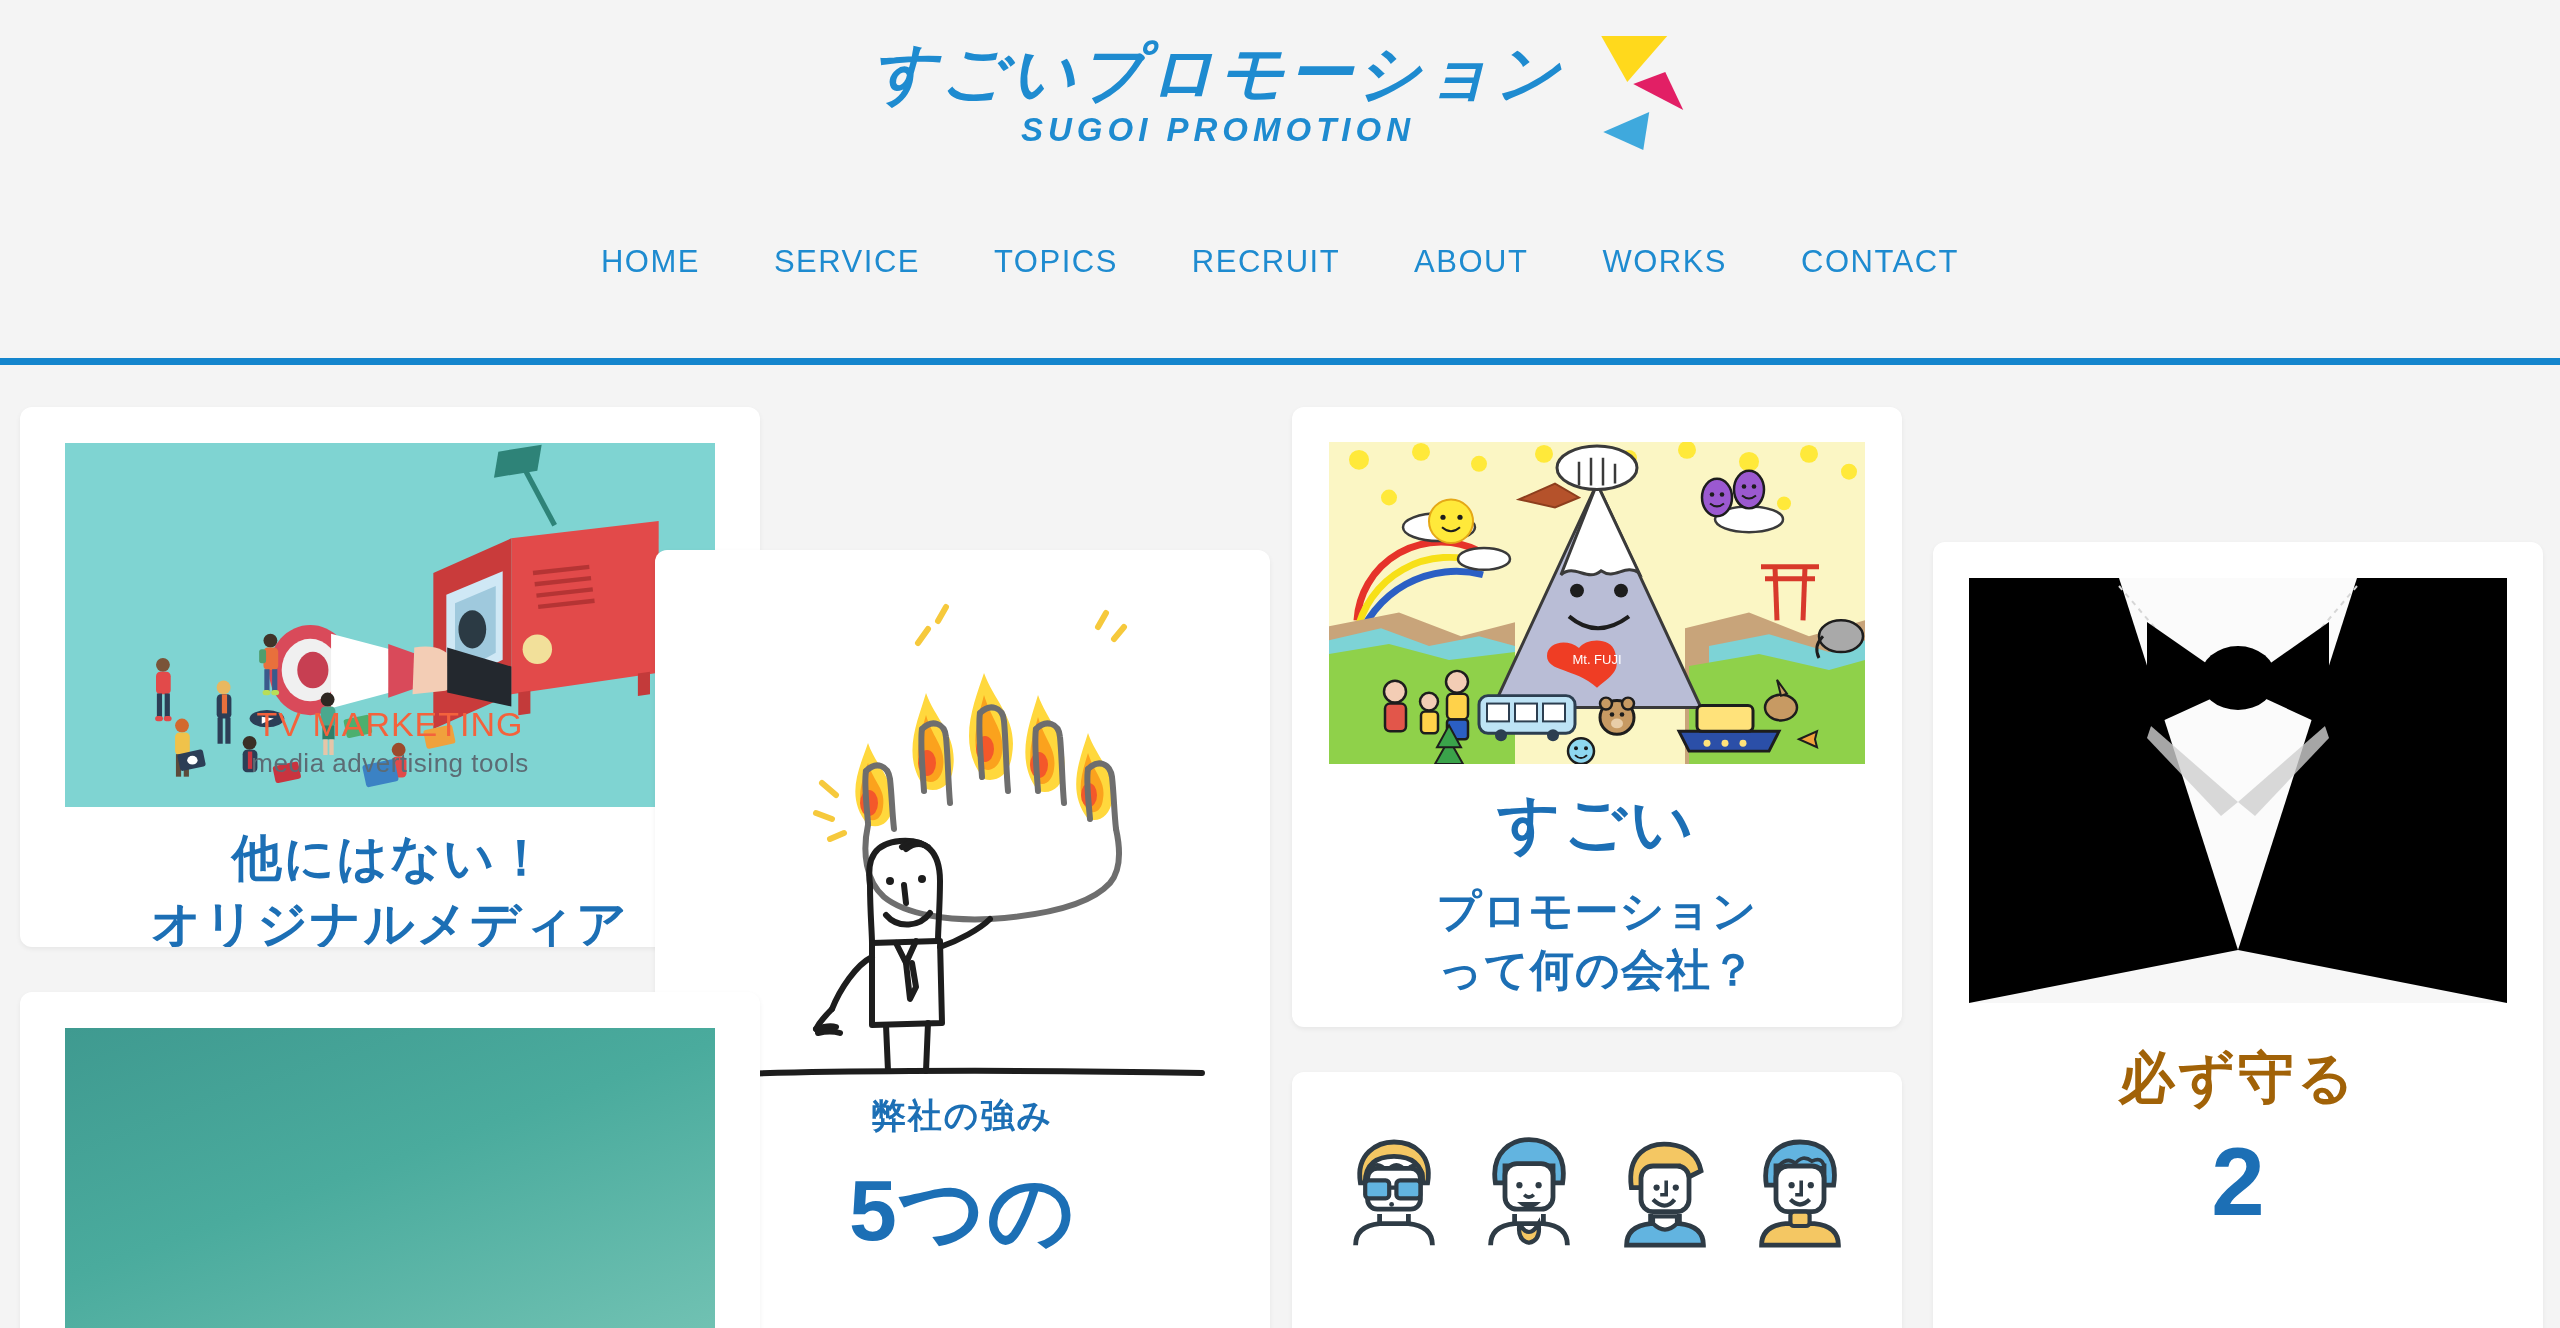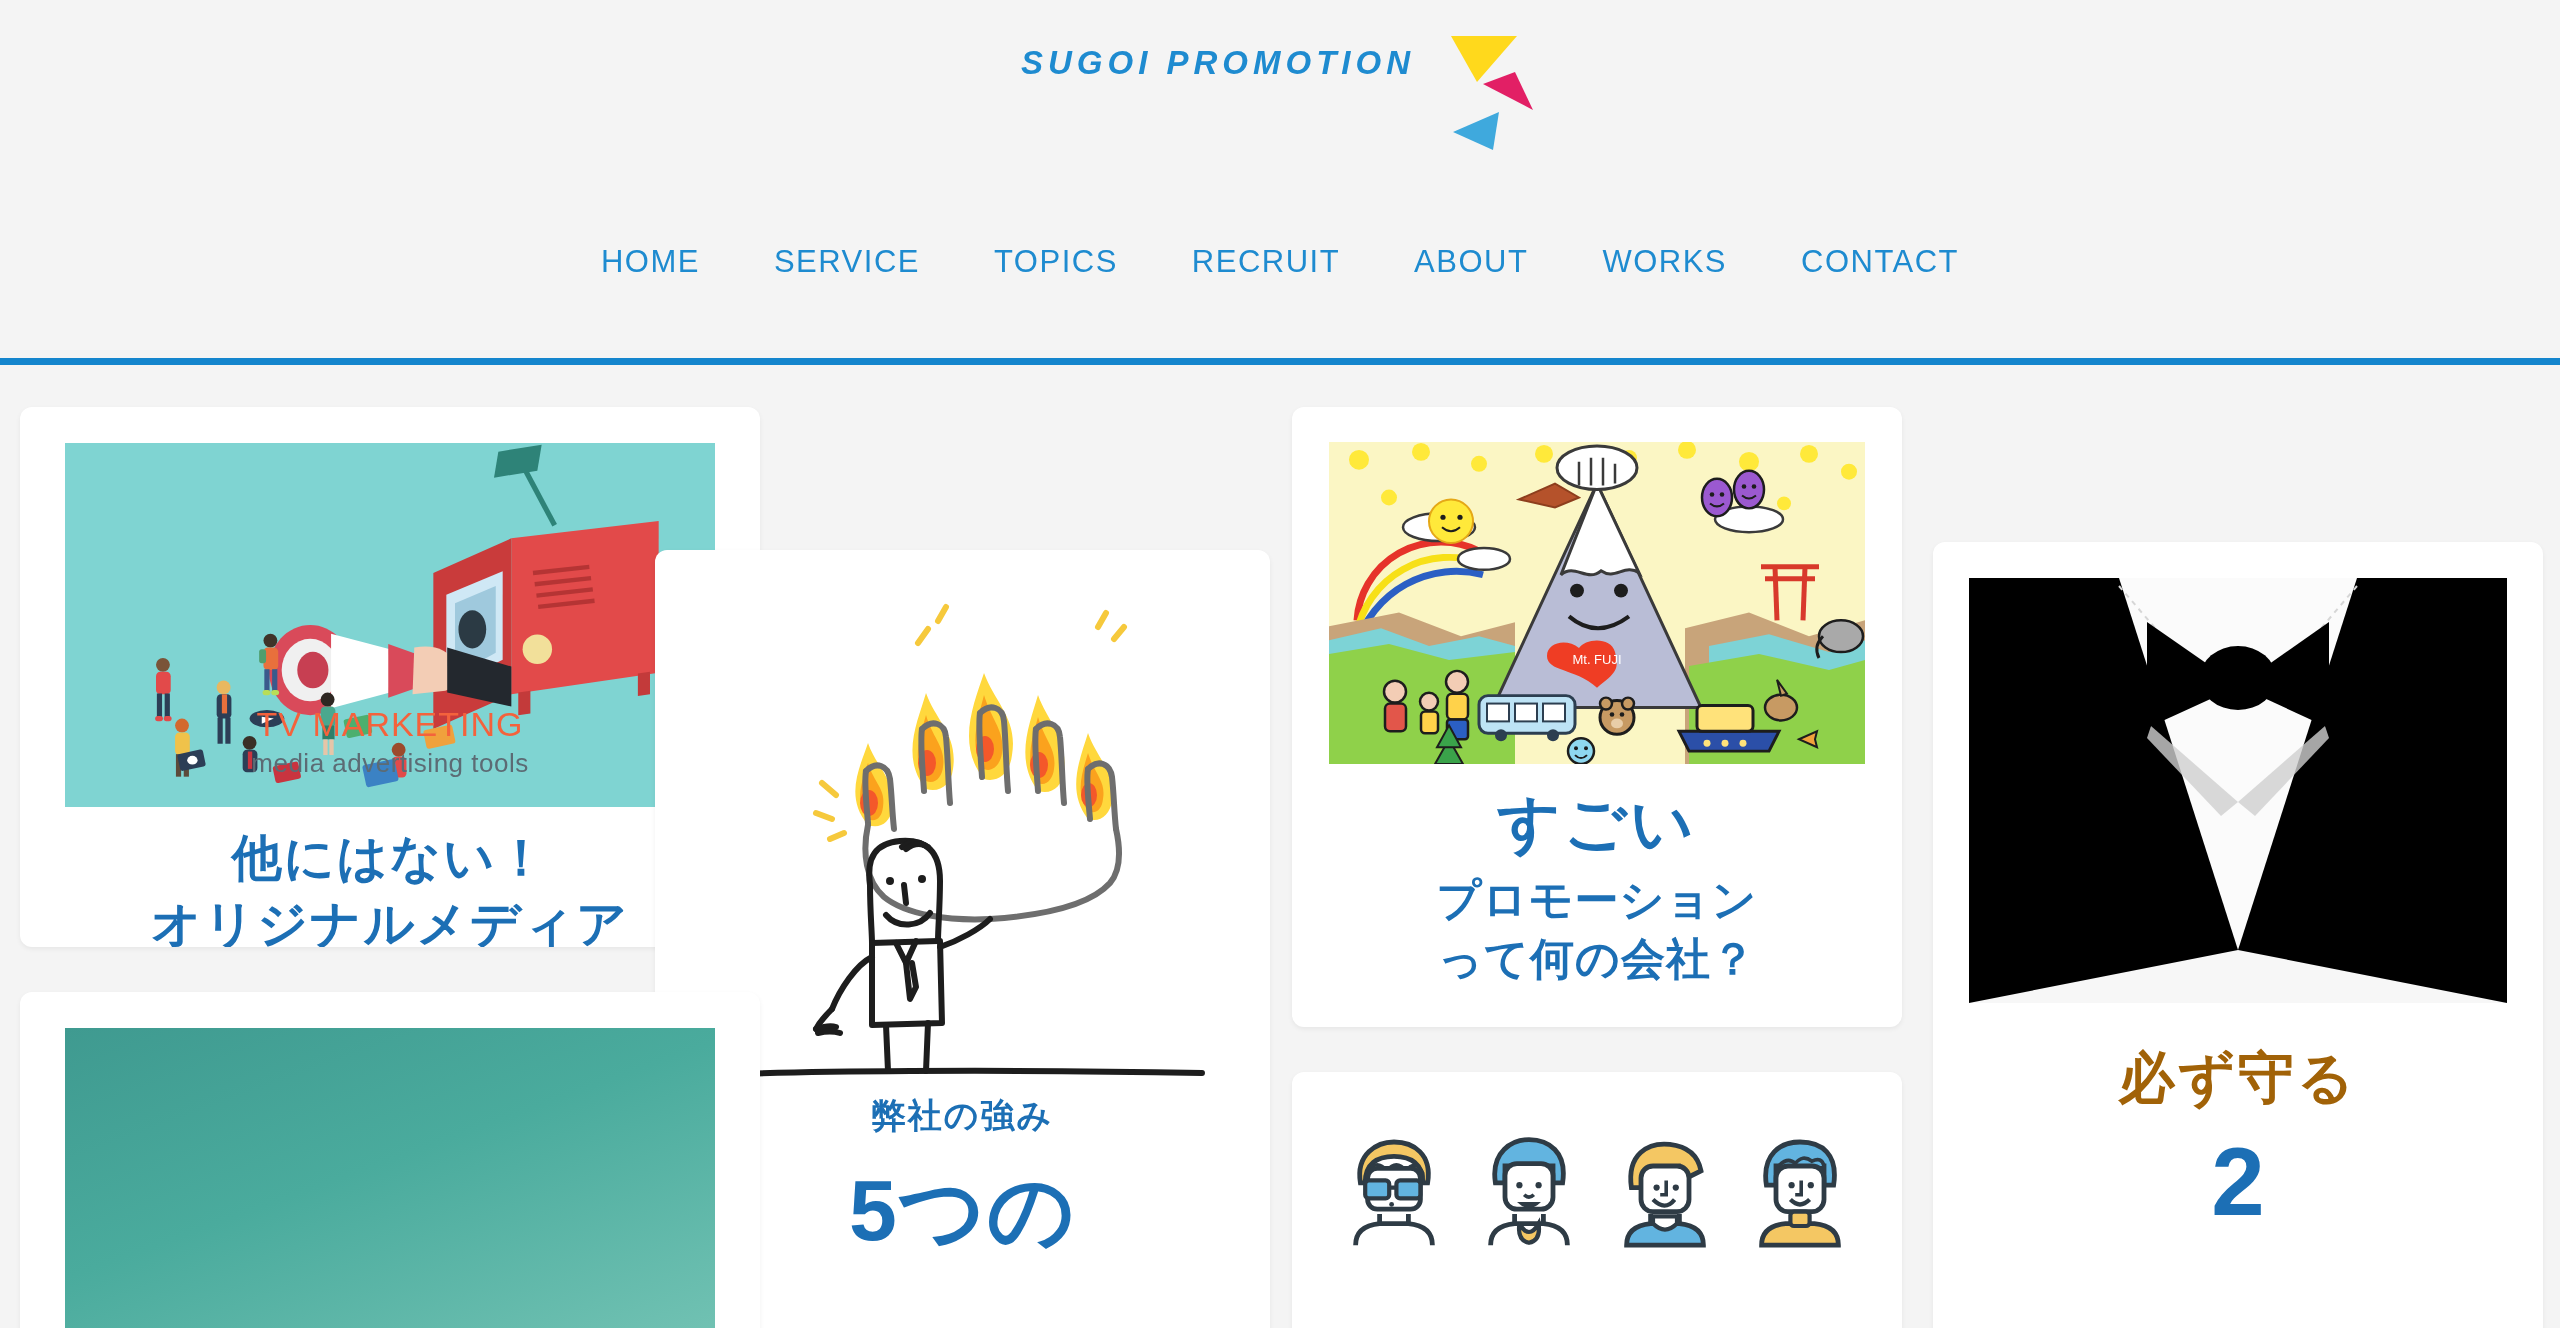--- a/index.html
+++ b/index.html
@@ -116,21 +116,21 @@
   #card-strength { left: 655px; top: 178px; width: 615px; height: 790px; }
   #card-strength .card-media { margin: 35px 35px 0; height: 500px; background: #ffffff; }
   #card-strength .card-body { padding-top: 8px; }
   #card-strength .sub { font-size: 34px; color: #1c6fb5; font-weight: 700; letter-spacing: 2px; }
   #card-strength .big { font-size: 86px; color: #1c6fb5; font-weight: 700; letter-spacing: 1px; margin-top: 14px; }
 
   
   #card-who { left: 1292px; top: 35px; width: 610px; height: 620px; }
   #card-who .card-media { margin: 35px 37px 0; height: 322px; background: #fdfbd7; }
   #card-who .l1 { font-size: 62px; color: #1c6fb5; font-weight: 700; letter-spacing: 3px; }
-  #card-who .l2 { font-size: 44px; color: #1c6fb5; font-weight: 700; letter-spacing: 1px; margin-top: 5px; }
+  #card-who .l2 { font-size: 44px; color: #1c6fb5; font-weight: 700; letter-spacing: 1px; margin-top: 16px; }
   #card-who .l3 { font-size: 44px; color: #1c6fb5; font-weight: 700; letter-spacing: 1px; }
 
   
   #card-people { left: 1292px; top: 700px; width: 610px; height: 280px; }
   #card-people .card-media { margin: 34px 34px 0; height: 260px; background: #fff; }
   .avatar-row { display: flex; justify-content: space-around; align-items: flex-start; padding-top: 24px; }
 
   
   #card-promise { left: 1933px; top: 170px; width: 610px; height: 800px; }
   #card-promise .card-media { margin: 36px 36px 0; height: 425px; background: #fff; }
@@ -146,20 +146,21 @@
   }
   .svgbox { display: block; width: 100%; height: 100%; }
 </style>
 </head>
 <body>
 
 <div class="header">
 
   <div class="logo-wrap">
     <div class="logo-text-block">
+      <div class="logo-jp">すごいプロモーション</div>
       <div class="logo-en">SUGOI PROMOTION</div>
     </div>
     <div class="logo-marks">
       <svg class="svgbox" viewBox="0 0 96 120" xmlns="http://www.w3.org/2000/svg">
         <polygon points="8,2 74,2 34,48" fill="#ffd91c"></polygon>
         <polygon points="40,50 72,38 90,76" fill="#e21f65"></polygon>
         <polygon points="10,98 56,78 50,116" fill="#3fa9dd"></polygon>
       </svg>
     </div>
   </div>

